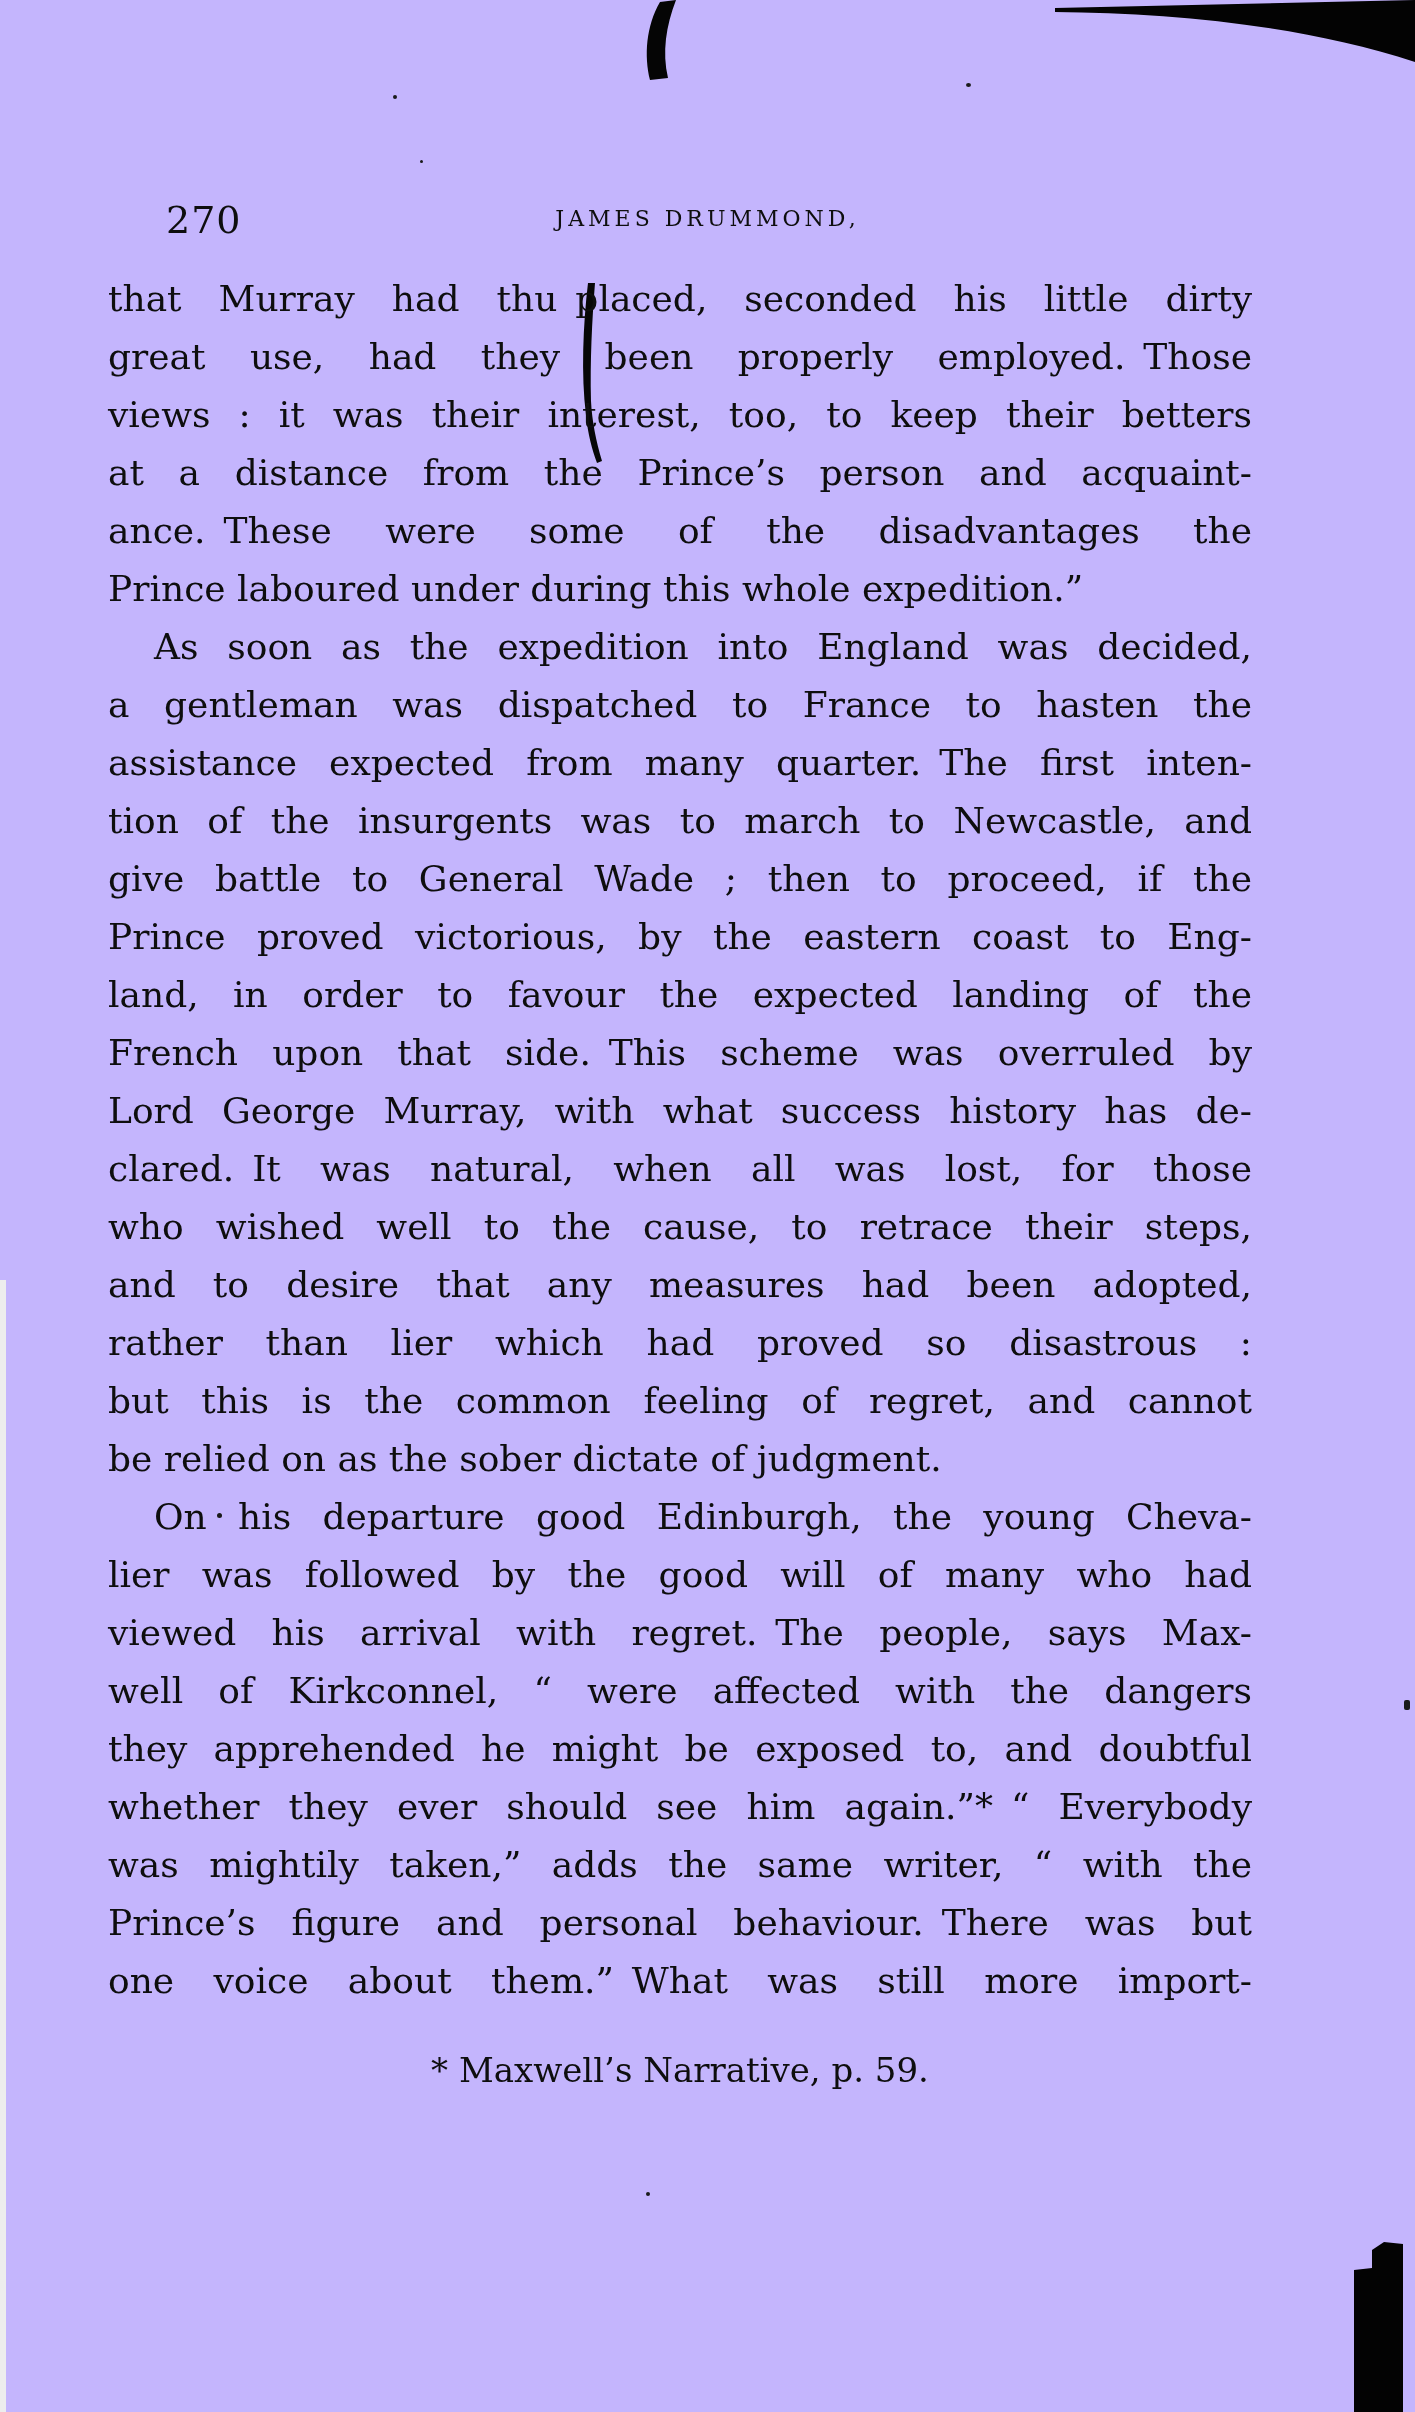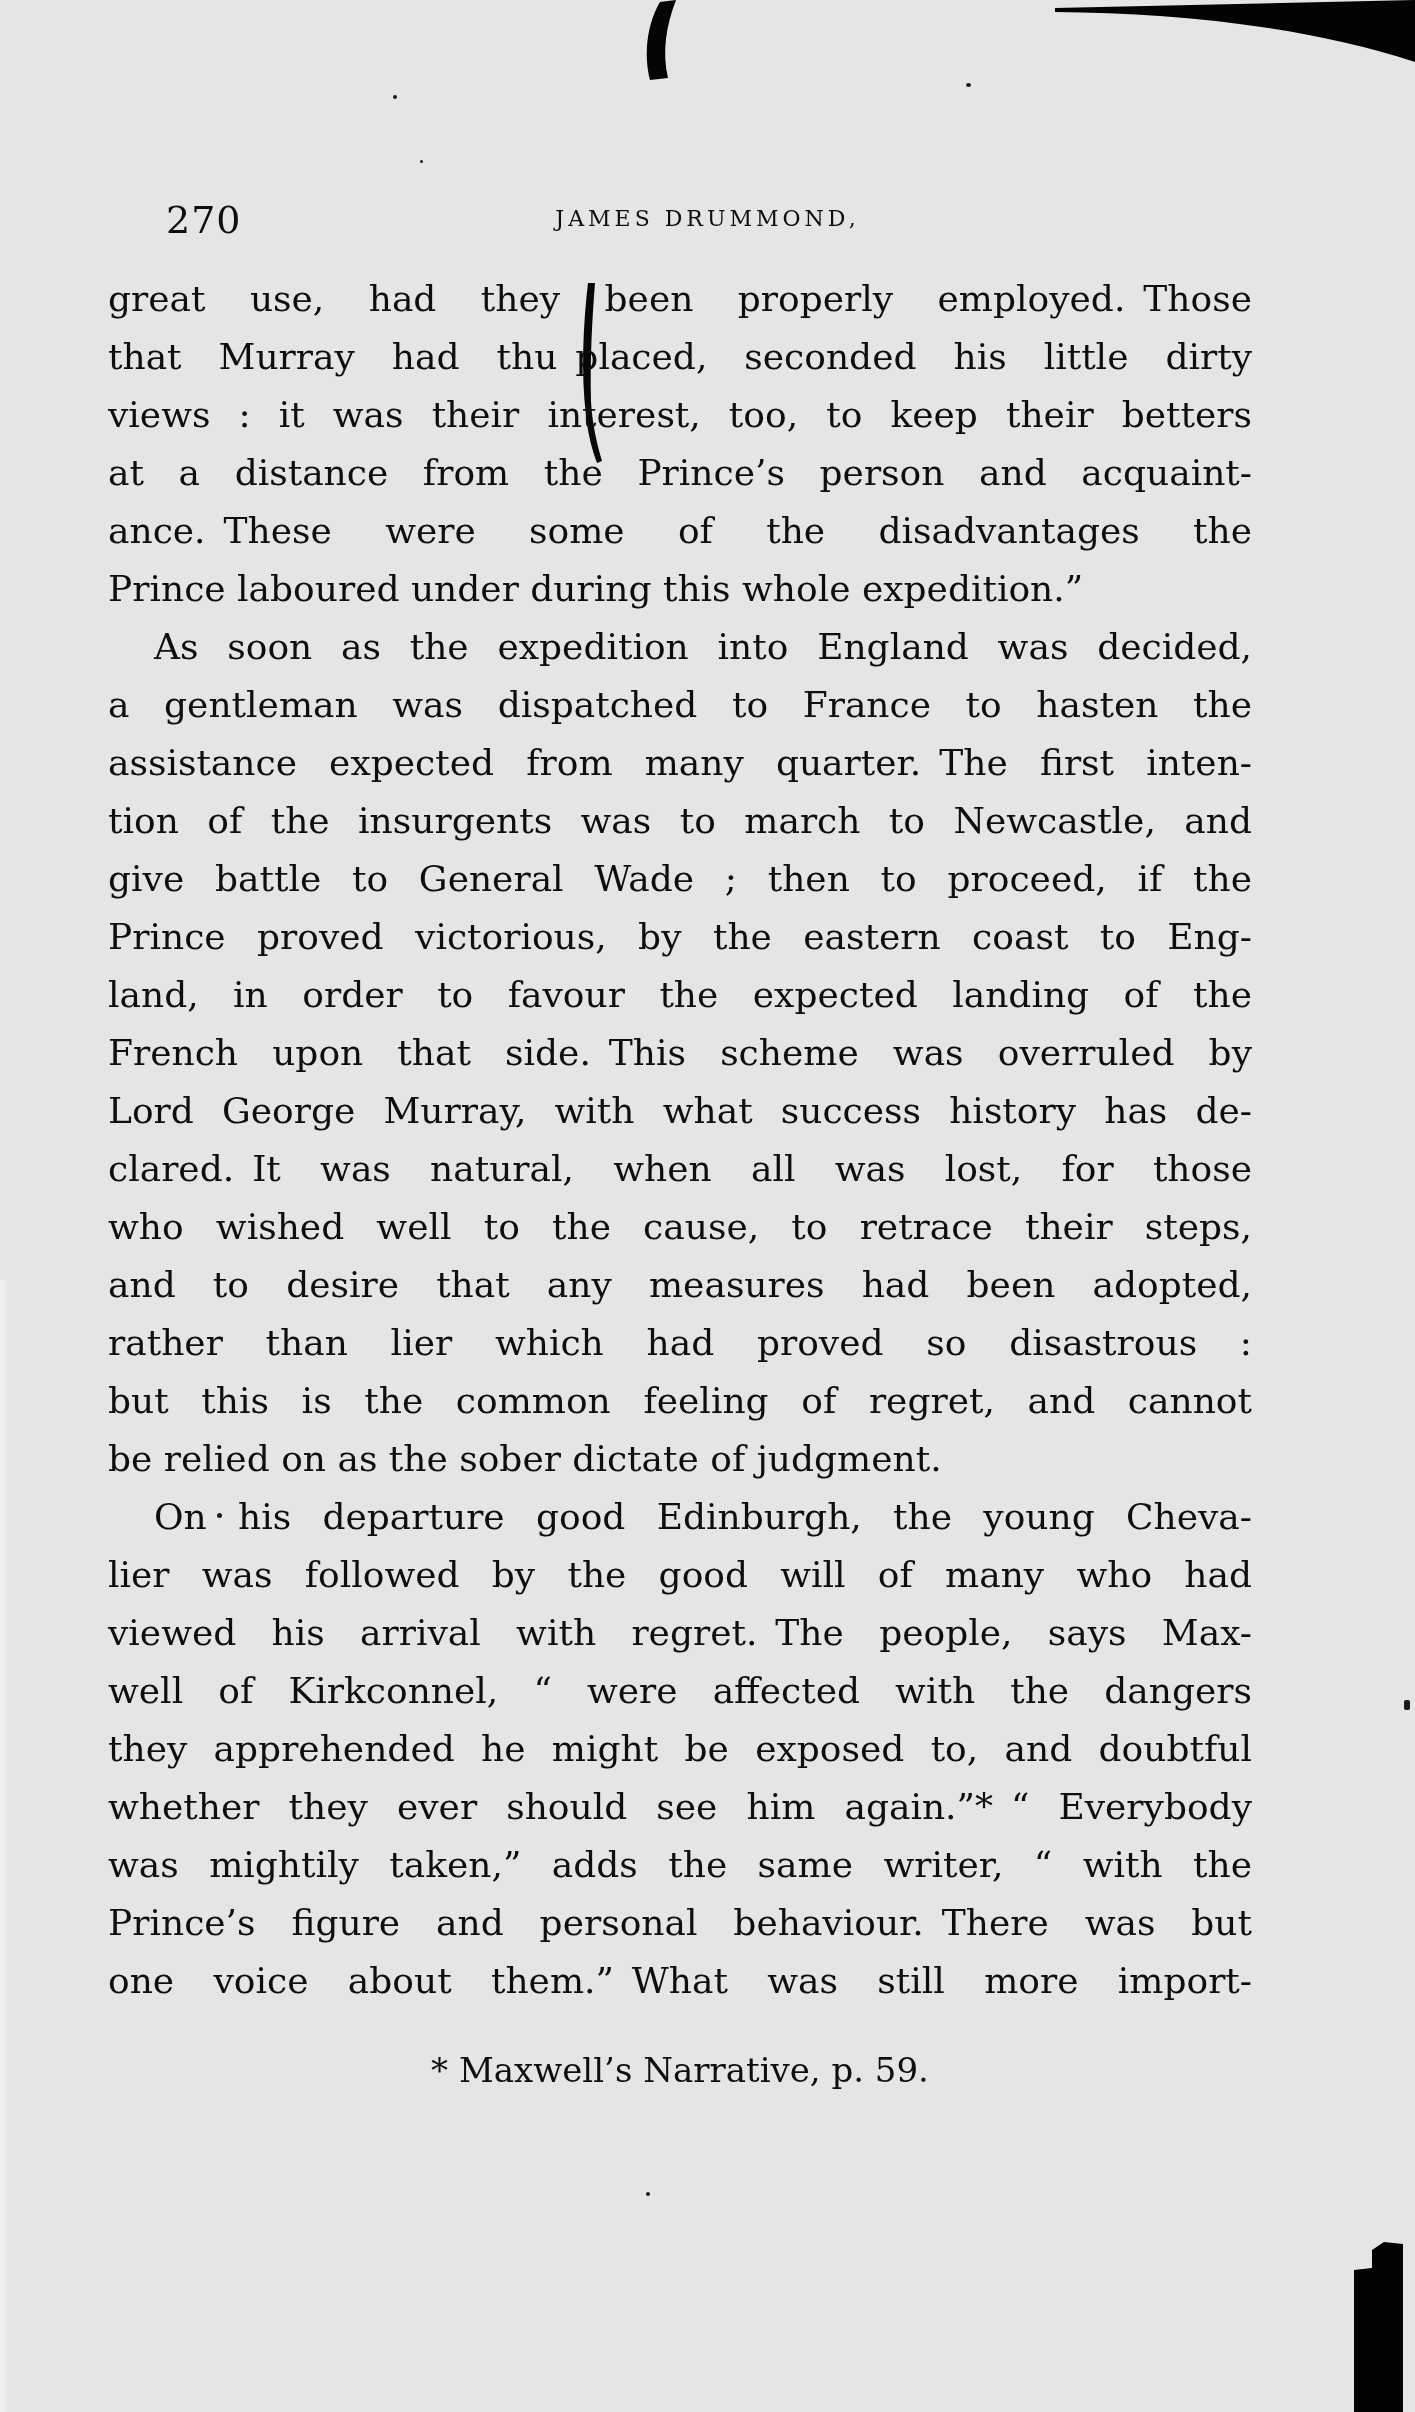--- a/index.html
+++ b/index.html
@@ -1,20 +1,20 @@
 <!DOCTYPE html>
 <html><head>
 <meta charset="utf-8">
 <style>
   html,body{margin:0;padding:0;background:#888;}
   .page{
     position:relative;
     width:1415px;height:2412px;
     margin:0 auto;
-    background:#e5e5e5;
+    background:#c4b5fd;
     color:#0e0e0e;
     font-family:"DejaVu Serif","Liberation Serif",serif;
     overflow:hidden;
   }
   .pagenum{
     position:absolute;left:166px;top:198px;
     font-size:38px;letter-spacing:1px;
   }
   .running-title{
     position:absolute;left:0;top:206px;width:1415px;
@@ -72,22 +72,22 @@
   <div class="speck" style="left:966px;top:83px;width:5px;height:4px;"></div>
   <div class="speck" style="left:420px;top:160px;width:3px;height:3px;"></div>
   <div class="speck" style="left:217px;top:1513px;width:5px;height:5px;"></div>
   <div class="speck" style="left:1404px;top:1700px;width:6px;height:10px;border-radius:2px;"></div>
   <div class="speck" style="left:646px;top:2192px;width:4px;height:4px;"></div>
 
   <div class="pagenum">270</div>
   <div class="running-title">JAMES DRUMMOND,</div>
 
   <div class="body-text">
+    <div class="line">that Murray had thu placed, seconded his little dirty</div>
     <div class="line">great use, had they been properly employed. Those</div>
-    <div class="line">that Murray had thu placed, seconded his little dirty</div>
     <div class="line">views : it was their interest, too, to keep their betters</div>
     <div class="line">at a distance from the Prince’s person and acquaint-</div>
     <div class="line">ance. These were some of the disadvantages the</div>
     <div class="line par-end">Prince laboured under during this whole expedition.”</div>
     <div class="line indent">As soon as the expedition into England was decided,</div>
     <div class="line">a gentleman was dispatched to France to hasten the</div>
     <div class="line">assistance expected from many quarter. The first inten-</div>
     <div class="line">tion of the insurgents was to march to Newcastle, and</div>
     <div class="line">give battle to General Wade ; then to proceed, if the</div>
     <div class="line">Prince proved victorious, by the eastern coast to Eng-</div>

